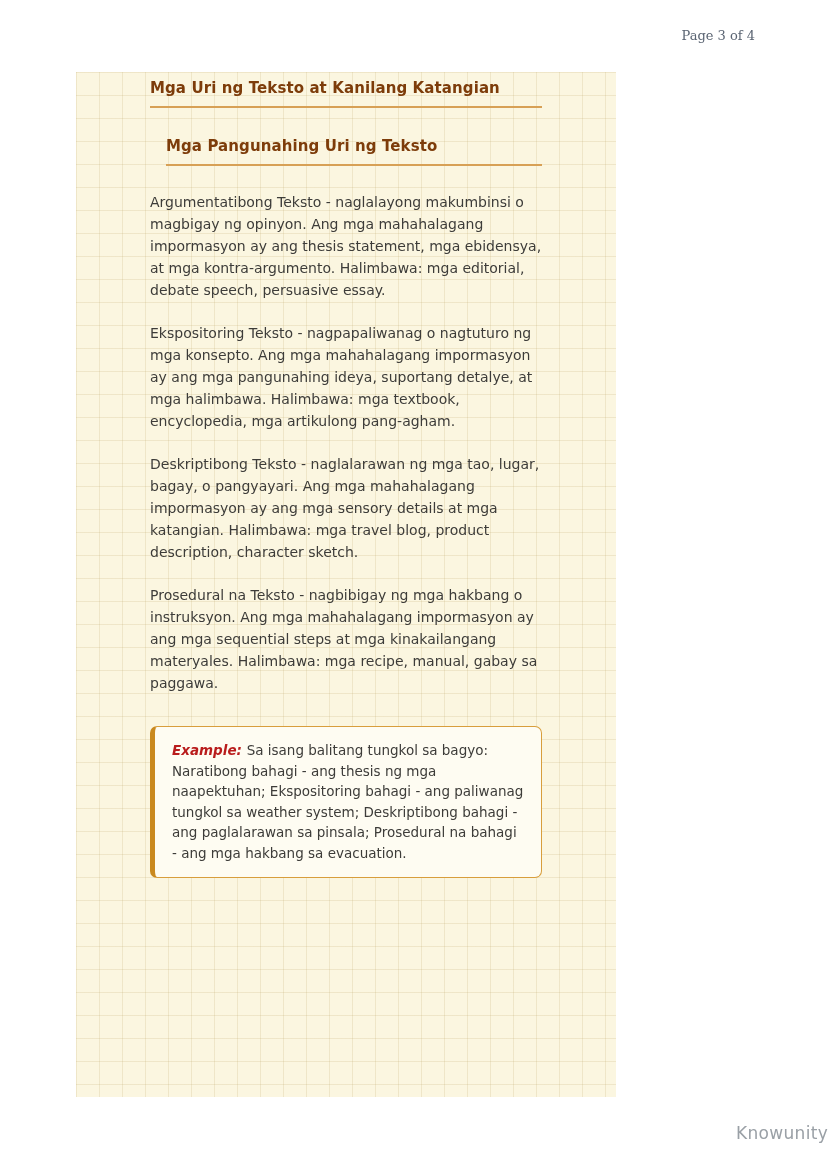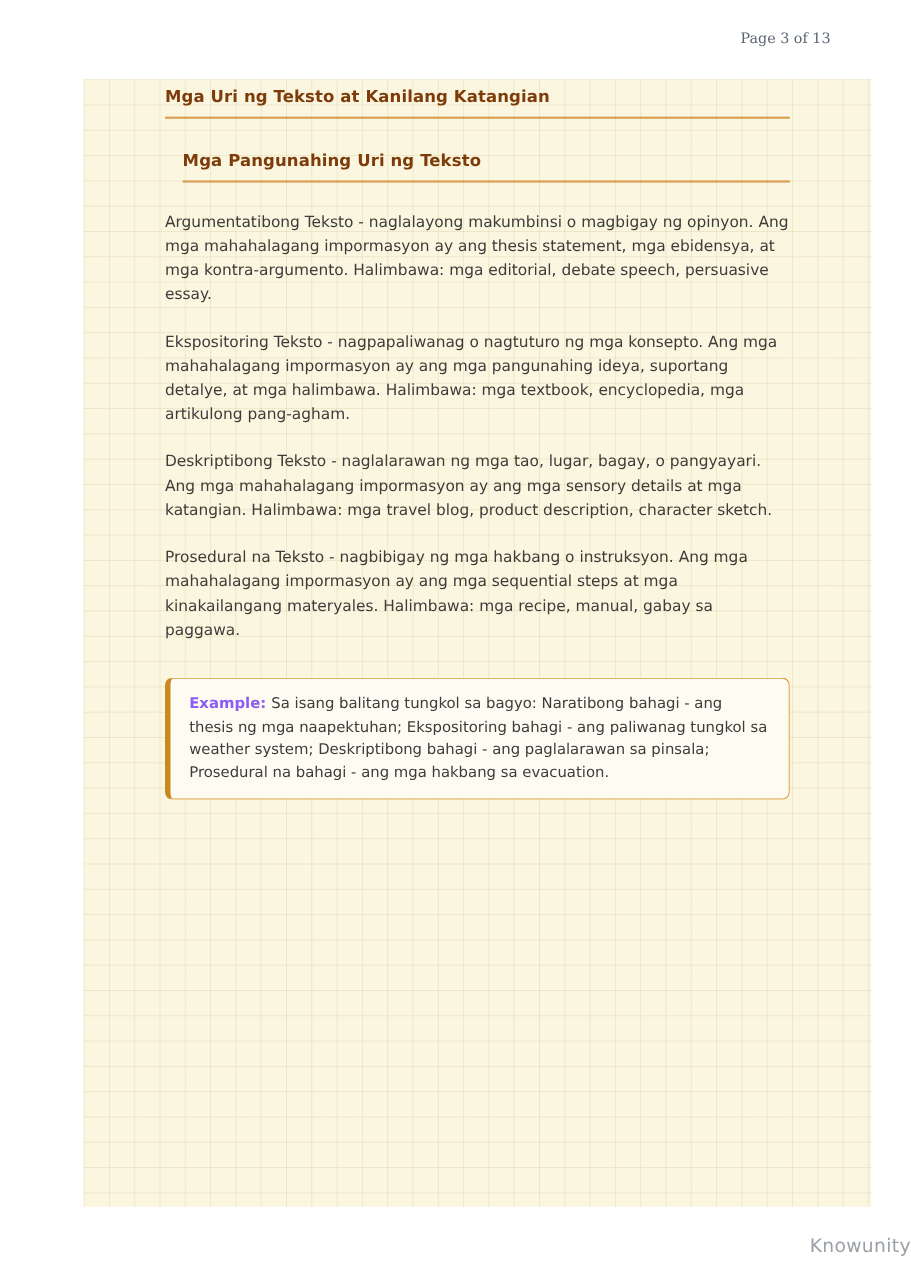--- a/index.html
+++ b/index.html
@@ -15,21 +15,21 @@
     top: 28px;
     right: 73px;
     font-family: "DejaVu Serif", serif;
     font-size: 13px;
     color: #5a6472;
   }
   .paper {
     position: absolute;
     top: 72px;
     left: 76px;
-    width: 716px;
+    width: 540px;
     height: 1025px;
     background-color: #fbf6e0;
     background-image:
       linear-gradient(to right, rgba(203,183,128,0.25) 1px, transparent 1px),
       linear-gradient(to bottom, rgba(203,183,128,0.25) 1px, transparent 1px);
     background-size: 23px 23px;
     padding: 7px 74px 0 74px;
   }
   .heading {
     font-size: 15px;
@@ -53,37 +53,38 @@
     border: 1.5px solid #d89e3c;
     border-left: 5px solid #c9891f;
     border-radius: 7px;
     padding: 13px 17px 14px 17px;
     font-size: 13.5px;
     line-height: 20.5px;
     color: #3d3c39;
   }
   .example-label {
     font-weight: bold;
-    color: #8b5cf6;
+    color: #b91c1c;
+    font-style: italic;
   }
   .footer-brand {
     position: absolute;
     top: 1123px;
     left: 0;
     width: 100%;
     text-align: right;
     font-size: 17px;
     color: #9aa0a6;
     letter-spacing: 0.3px;
   }
 </style>
 </head>
 <body>
 
-<div class="page-indicator">Page 3 of 13</div>
+<div class="page-indicator">Page 3 of 4</div>
 
 <div class="paper">
 
   <section>
     <h2 class="heading">Mga Uri ng Teksto at Kanilang Katangian</h2>
   </section>
 
   <section class="section-spaced">
     <h2 class="heading">Mga Pangunahing Uri ng Teksto</h2>
     <p class="body-para">Argumentatibong Teksto - naglalayong makumbinsi o magbigay ng opinyon. Ang mga mahahalagang impormasyon ay ang thesis statement, mga ebidensya, at mga kontra-argumento. Halimbawa: mga editorial, debate speech, persuasive essay.</p>

